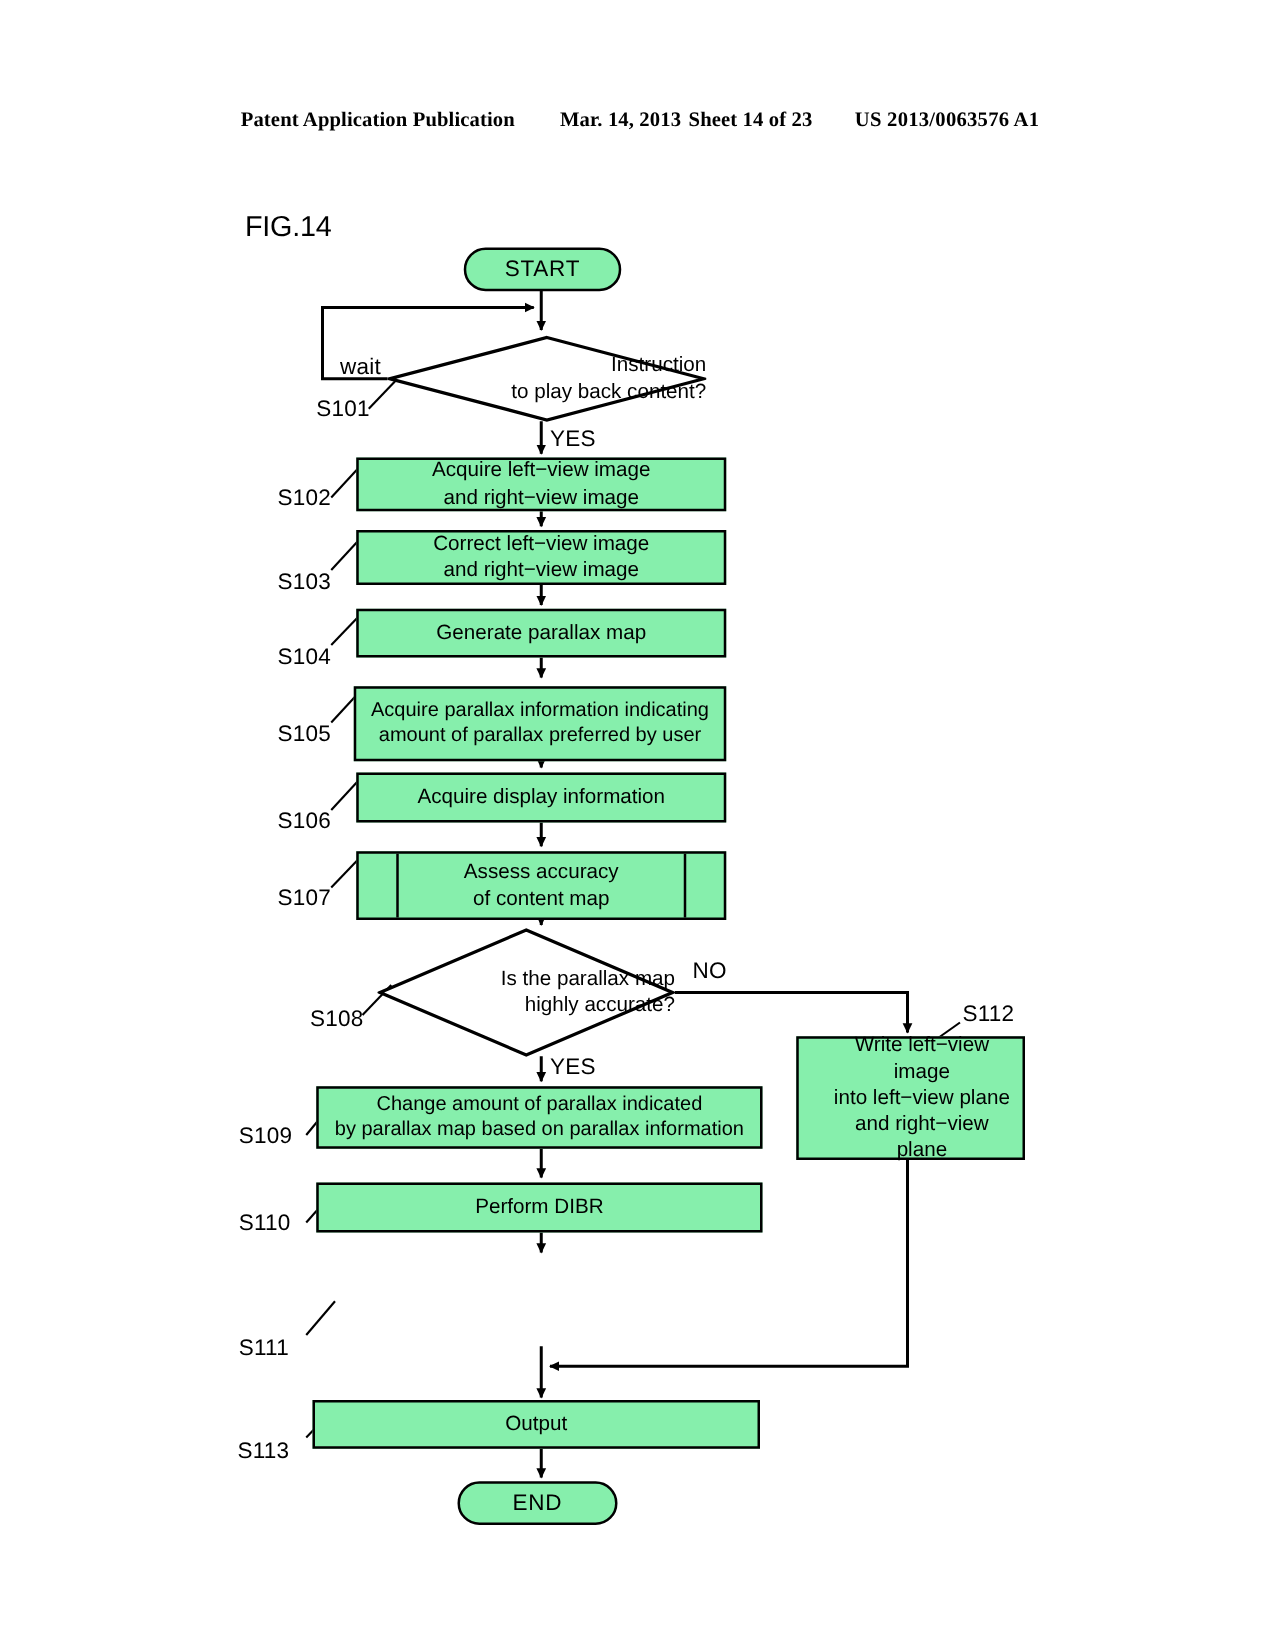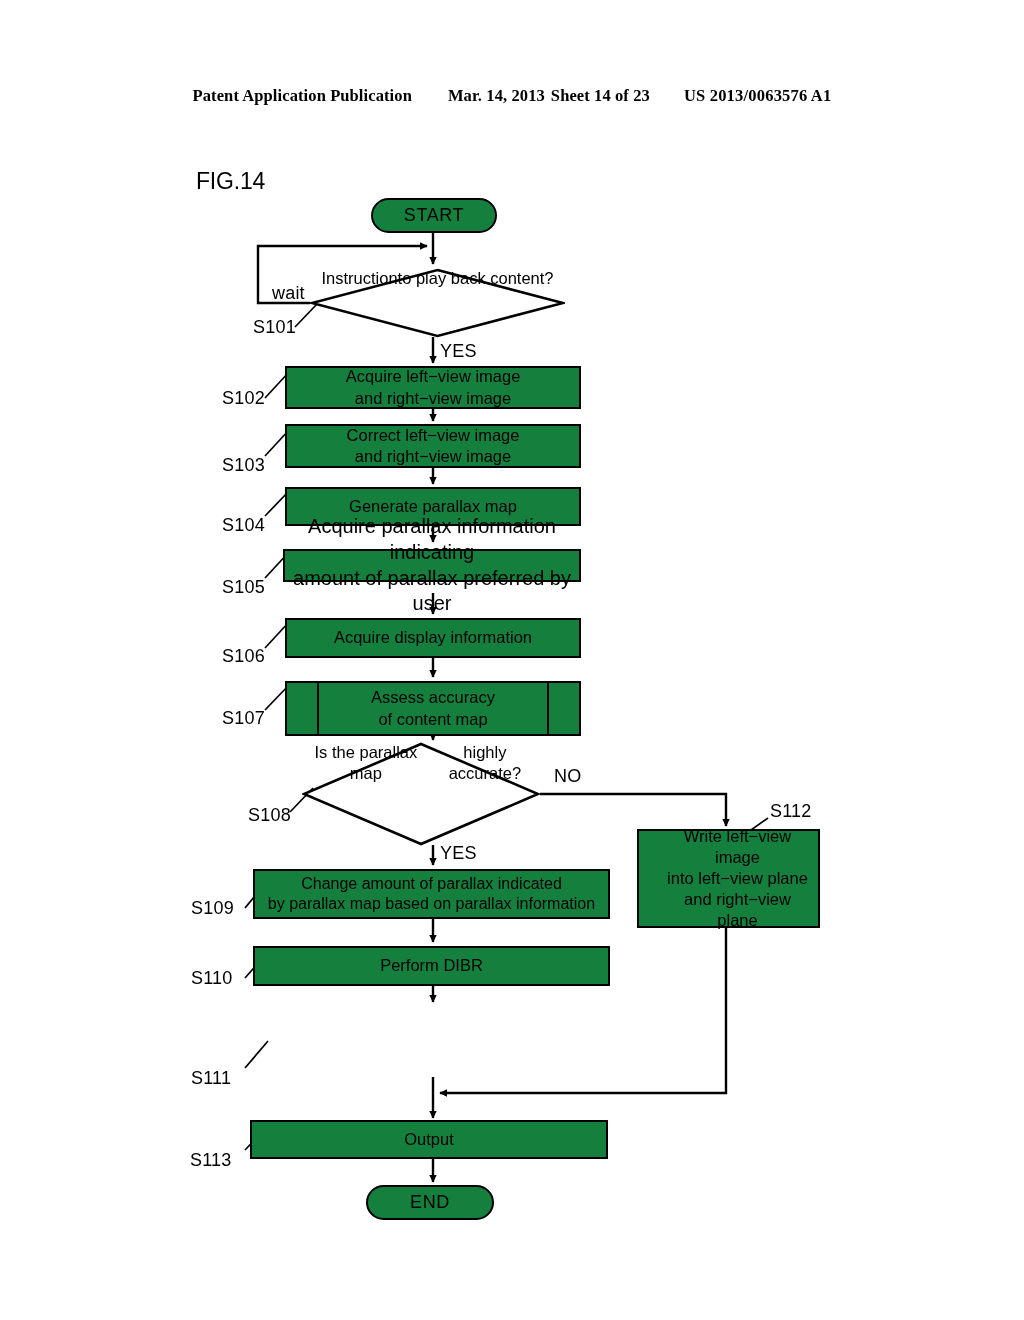--- a/index.html
+++ b/index.html
@@ -62,21 +62,21 @@
   }
 
   
   .node {
     position: absolute;
     box-sizing: border-box;
     display: flex;
     align-items: center;
     justify-content: center;
     text-align: center;
-    background: #15803d;
+    background: #86efac;
     font-family: "Liberation Sans", sans-serif;
     line-height: 1.28;
   }
   .proc {
     border: 2.2px solid #000;
     font-size: 16.5px;
     padding: 2px 6px;
     text-align: center;
   }
   .proc .txt { display: block; }
@@ -102,22 +102,22 @@
   
   .diamond {
     position: absolute;
   }
   .diamond svg { display: block; position: absolute; left: 0; top: 0; }
   .diamond .dlabel {
     position: absolute;
     left: 0; top: 0;
     width: 100%; height: 100%;
     display: flex;
-    flex-direction: row;
-    align-items: flex-start;
+    flex-direction: column;
+    align-items: flex-end;
     justify-content: center;
     text-align: center;
     font-size: 16.5px;
     line-height: 1.3;
     font-family: "Liberation Sans", sans-serif;
   }
 
   
   .ftext {
     position: absolute;
@@ -226,21 +226,21 @@
     <span class="txt">Correct left−view image</span>
     <span class="txt">and right−view image</span>
   </div>
   <div class="ftext" style="left:222px; top:455px;">S103</div>
 
   <div class="node proc" style="left:285px; top:487px; width:296px; height:39px;">
     <span class="txt">Generate parallax map</span>
   </div>
   <div class="ftext" style="left:222px; top:515px;">S104</div>
 
-  <div class="node proc" style="left:283px; top:549px; width:298px; height:33px; flex-direction:column; font-size:20px;">
+  <div class="node proc" style="left:283px; top:549px; width:298px; height:60px; flex-direction:column; font-size:16px;">
     <span class="txt">Acquire parallax information indicating</span>
     <span class="txt">amount of parallax preferred by user</span>
   </div>
   <div class="ftext" style="left:222px; top:577px;">S105</div>
 
   <div class="node proc" style="left:285px; top:618px; width:296px; height:40px;">
     <span class="txt">Acquire display information</span>
   </div>
   <div class="ftext" style="left:222px; top:646px;">S106</div>
 

